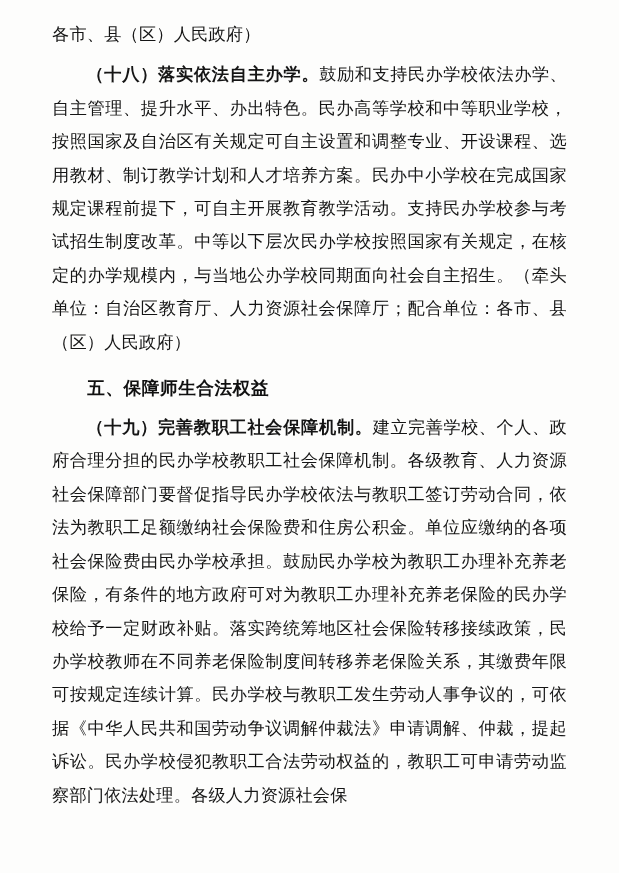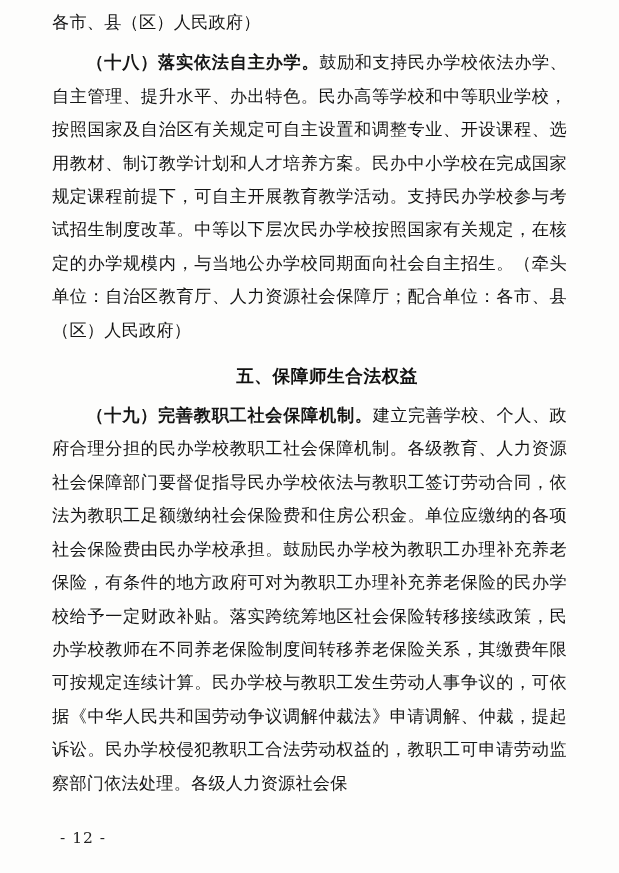--- a/index.html
+++ b/index.html
@@ -16,21 +16,21 @@
   }
   .page {
     position: relative;
     width: 619px;
     height: 873px;
     box-sizing: border-box;
     padding: 0 52px;
     background: #fdfdfc;
   }
   .doc-body {
-    padding-top: 6px;
+    padding-top: 18px;
   }
   p.para {
     margin: 0;
     font-size: 17.2px;
     line-height: 33.4px;
     text-align: justify;
     text-justify: inter-ideograph;
     letter-spacing: 0.2px;
     color: #151515;
   }
@@ -46,21 +46,20 @@
     font-family: Liberation Serif, serif;
   }
   h2.section-heading {
     margin: 12px 0 6px 0;
     font-size: 17.6px;
     line-height: 34px;
     font-weight: bold;
     text-indent: 2em;
     letter-spacing: 0.6px;
     color: #101010;
-    text-align: center;
   }
   .gap-sm {
     height: 7px;
   }
   .footer {
     position: absolute;
     left: 0;
     right: 0;
     bottom: 26px;
     padding-left: 60px;
@@ -80,14 +79,13 @@
     <div class="gap-sm"></div>
 
     <p class="para indent"><span class="lead">（十八）落实依法自主办学。</span><span>鼓励和支持民办学校依法办学、自主管理、提升水平、办出特色。民办高等学校和中等职业学校，按照国家及自治区有关规定可自主设置和调整专业、开设课程、选用教材、制订教学计划和人才培养方案。民办中小学校在完成国家规定课程前提下，可自主开展教育教学活动。支持民办学校参与考试招生制度改革。中等以下层次民办学校按照国家有关规定，在核定的办学规模内，与当地公办学校同期面向社会自主招生。（牵头单位：自治区教育厅、人力资源社会保障厅；配合单位：各市、县（区）人民政府）</span></p>
 
     <h2 class="section-heading">五、保障师生合法权益</h2>
 
     <p class="para indent"><span class="lead">（十九）完善教职工社会保障机制。</span><span>建立完善学校、个人、政府合理分担的民办学校教职工社会保障机制。各级教育、人力资源社会保障部门要督促指导民办学校依法与教职工签订劳动合同，依法为教职工足额缴纳社会保险费和住房公积金。单位应缴纳的各项社会保险费由民办学校承担。鼓励民办学校为教职工办理补充养老保险，有条件的地方政府可对为教职工办理补充养老保险的民办学校给予一定财政补贴。落实跨统筹地区社会保险转移接续政策，民办学校教师在不同养老保险制度间转移养老保险关系，其缴费年限可按规定连续计算。民办学校与教职工发生劳动人事争议的，可依据《中华人民共和国劳动争议调解仲裁法》申请调解、仲裁，提起诉讼。民办学校侵犯教职工合法劳动权益的，教职工可申请劳动监察部门依法处理。各级人力资源社会保</span></p>
 
   </div>
 
-  <div class="footer">- 12 -</div>
 </div>
 
 </body></html>

